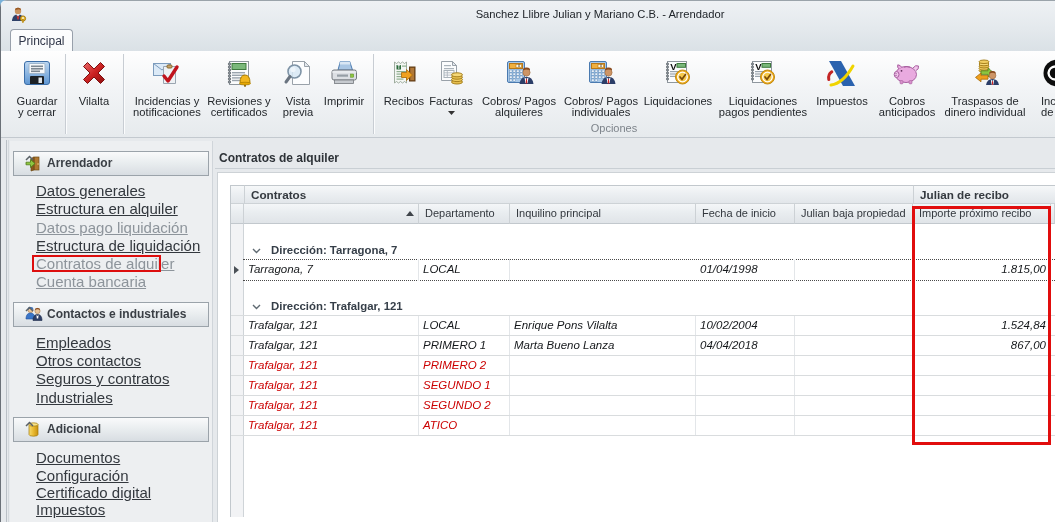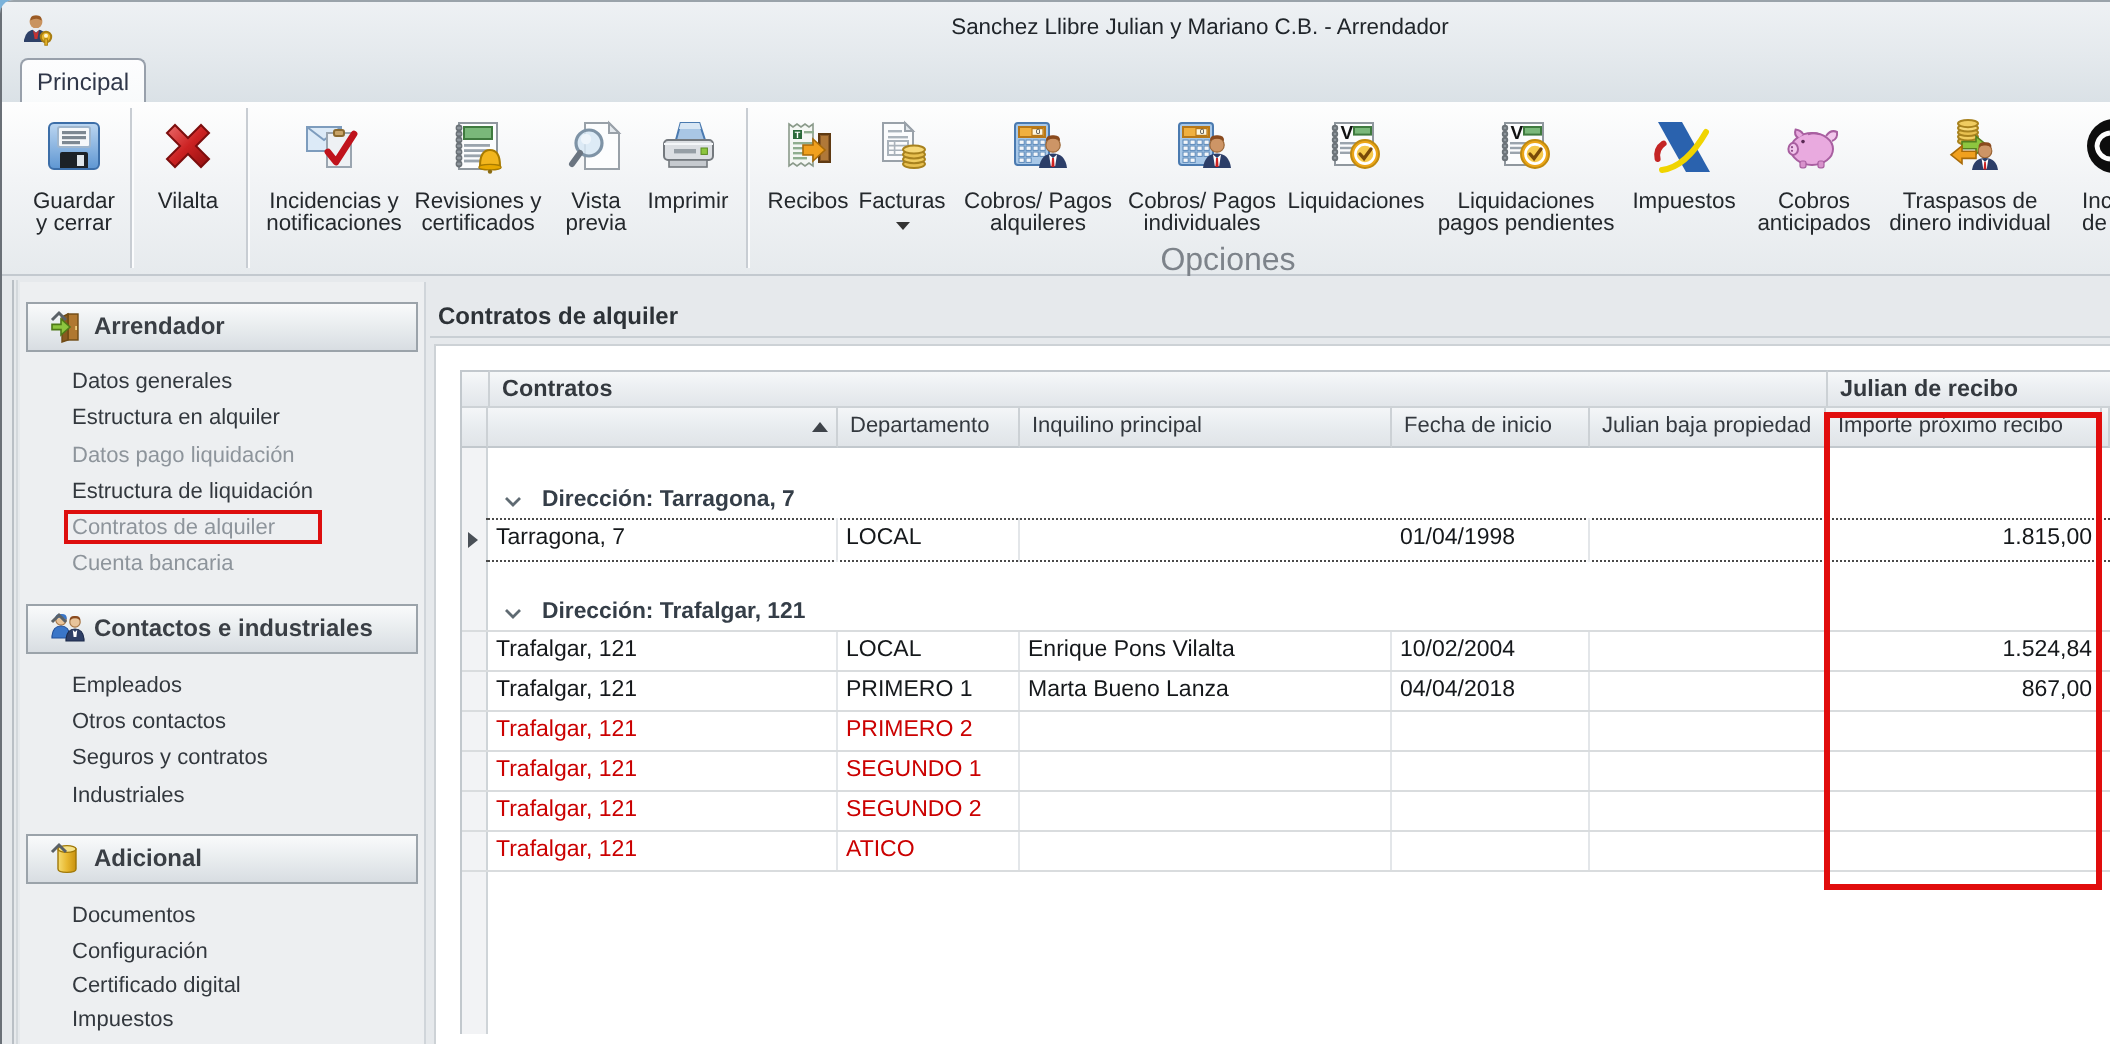--- a/index.html
+++ b/index.html
@@ -11,46 +11,46 @@
 
 #titlebar{position:absolute;left:1px;top:1px;width:1054px;height:50px;background:linear-gradient(#eef1f4,#e4e9ed 55%,#dae1e6);}
 #title{position:absolute;left:0;top:7px;width:1198px;text-align:center;font-size:11.2px;color:#20252a;}
 #tab{position:absolute;left:10px;top:29px;width:61px;height:22px;background:linear-gradient(#fdfdfe,#f8fafb);border:1px solid #98a0ab;border-bottom:none;border-radius:4px 4px 0 0;text-align:center;font-size:12px;color:#303749;line-height:22px;}
 
 #ribbon{position:absolute;left:1px;top:51px;width:1054px;height:86px;background:linear-gradient(#fefefe,#f2f4f6 45%,#e6eaed);border-bottom:1px solid #c3c9cf;}
 .rsep{position:absolute;top:3px;height:80px;width:1px;background:#c8cdd3;border-right:1px solid #fbfcfd;}
 .ritem{position:absolute;top:6px;width:110px;text-align:center;}
 .ritem .ic{width:32px;height:32px;margin:0 auto;}
 .ritem .lb{font-size:11.2px;line-height:11.4px;color:#24282c;margin-top:7px;}
-#opciones{position:absolute;left:563px;top:71px;width:100px;text-align:center;font-size:16px;color:#7d838a;}
+#opciones{position:absolute;left:563px;top:71px;width:100px;text-align:center;font-size:11px;color:#7d838a;}
 
 #contentbg{position:absolute;left:1px;top:138px;width:1054px;height:384px;background:#e6e9ec;}
 
 #split1{position:absolute;left:6px;top:140px;width:1px;height:382px;background:#b9bfc5;}
 #split2{position:absolute;left:8px;top:140px;width:1px;height:382px;background:#d3d8dc;}
 #sidebar{position:absolute;left:10px;top:141px;width:202px;height:381px;background:#edeff1;border-right:1px solid #d0d5da;}
 .shead{position:absolute;left:3px;width:194px;height:23px;background:linear-gradient(#f9fafb,#e9edef 48%,#d8dde2);border:1px solid #9ba3aa;text-align:right;}
 .shead .ht{position:absolute;left:33px;top:4px;font-size:12px;font-weight:bold;color:#3a3f45;}
 .shead svg{position:absolute;left:11px;top:3px;}
 .hc{position:absolute;right:8px;top:7px;}
-.sitem{position:absolute;left:26px;height:18px;line-height:18px;font-size:11px;color:#33383e;white-space:nowrap;}
+.sitem{position:absolute;left:26px;height:18px;line-height:18px;font-size:15px;color:#33383e;white-space:nowrap;text-decoration:underline;}
 .gray{color:#8d949b;}
 #redbox1{position:absolute;left:32px;top:255px;width:125px;height:13px;border:2px solid #dd0e0e;}
 
 #ctitle{position:absolute;left:219px;top:151px;font-size:12px;font-weight:bold;color:#2d3237;}
 #csep{position:absolute;left:215px;top:168px;width:840px;height:1px;background:#c9cfd4;}
 #panel{position:absolute;left:217px;top:172px;width:838px;height:350px;background:#fff;border-left:1px solid #cdd2d6;border-top:1px solid #cdd2d6;}
 
 #grid{position:absolute;left:230px;top:185px;width:825px;height:332px;font-size:11.5px;color:#15181b;}
 #gind{position:absolute;left:0;top:0;width:13px;height:332px;background:#f2f3f5;border-right:1px solid #cfd4d8;}
 #gleft{position:absolute;left:0;top:0;width:1px;height:332px;background:#c2c8cd;}
 .band{position:absolute;top:0;height:17px;background:linear-gradient(#f6f8f9,#eceff2 45%,#e2e6ea);border-top:1px solid #c2c8cd;border-bottom:1px solid #cdd2d6;font-weight:bold;color:#34393f;font-size:11.7px;line-height:17px;padding-left:6px;box-sizing:content-box;}
 .hcell{position:absolute;top:19px;height:20px;background:linear-gradient(#f4f6f8,#e9edf0 45%,#e0e4e8);border-bottom:1px solid #c2c8cd;border-right:1px solid #ccd1d5;color:#33383e;font-size:11px;line-height:19px;padding-left:6px;box-sizing:border-box;white-space:nowrap;overflow:hidden;}
 .grow{position:absolute;left:0;width:825px;box-sizing:border-box;}
-.gcell{position:absolute;top:0;height:100%;box-sizing:border-box;padding:3px 4px 0 4px;border-right:1px solid #e3e6e9;overflow:hidden;white-space:nowrap;}
+.gcell{position:absolute;top:0;height:100%;box-sizing:border-box;padding:3px 4px 0 4px;border-right:1px solid #e3e6e9;overflow:hidden;white-space:nowrap;font-style:italic;}
 .redtx{color:#cb0101;}
 #redbox2{position:absolute;left:912px;top:206px;width:133px;height:233px;border:3px solid #e10d0d;}
 </style>
 </head>
 <body>
 <div id="win">
 <div id="titlebar">
 <div id="title">Sanchez Llibre Julian y Mariano C.B. - Arrendador</div>
 <svg class="abs" style="left:9px;top:5px" width="18" height="18" viewBox="0 0 18 18">
         <circle cx="8" cy="5" r="3.2" fill="#c9935f"></circle>

